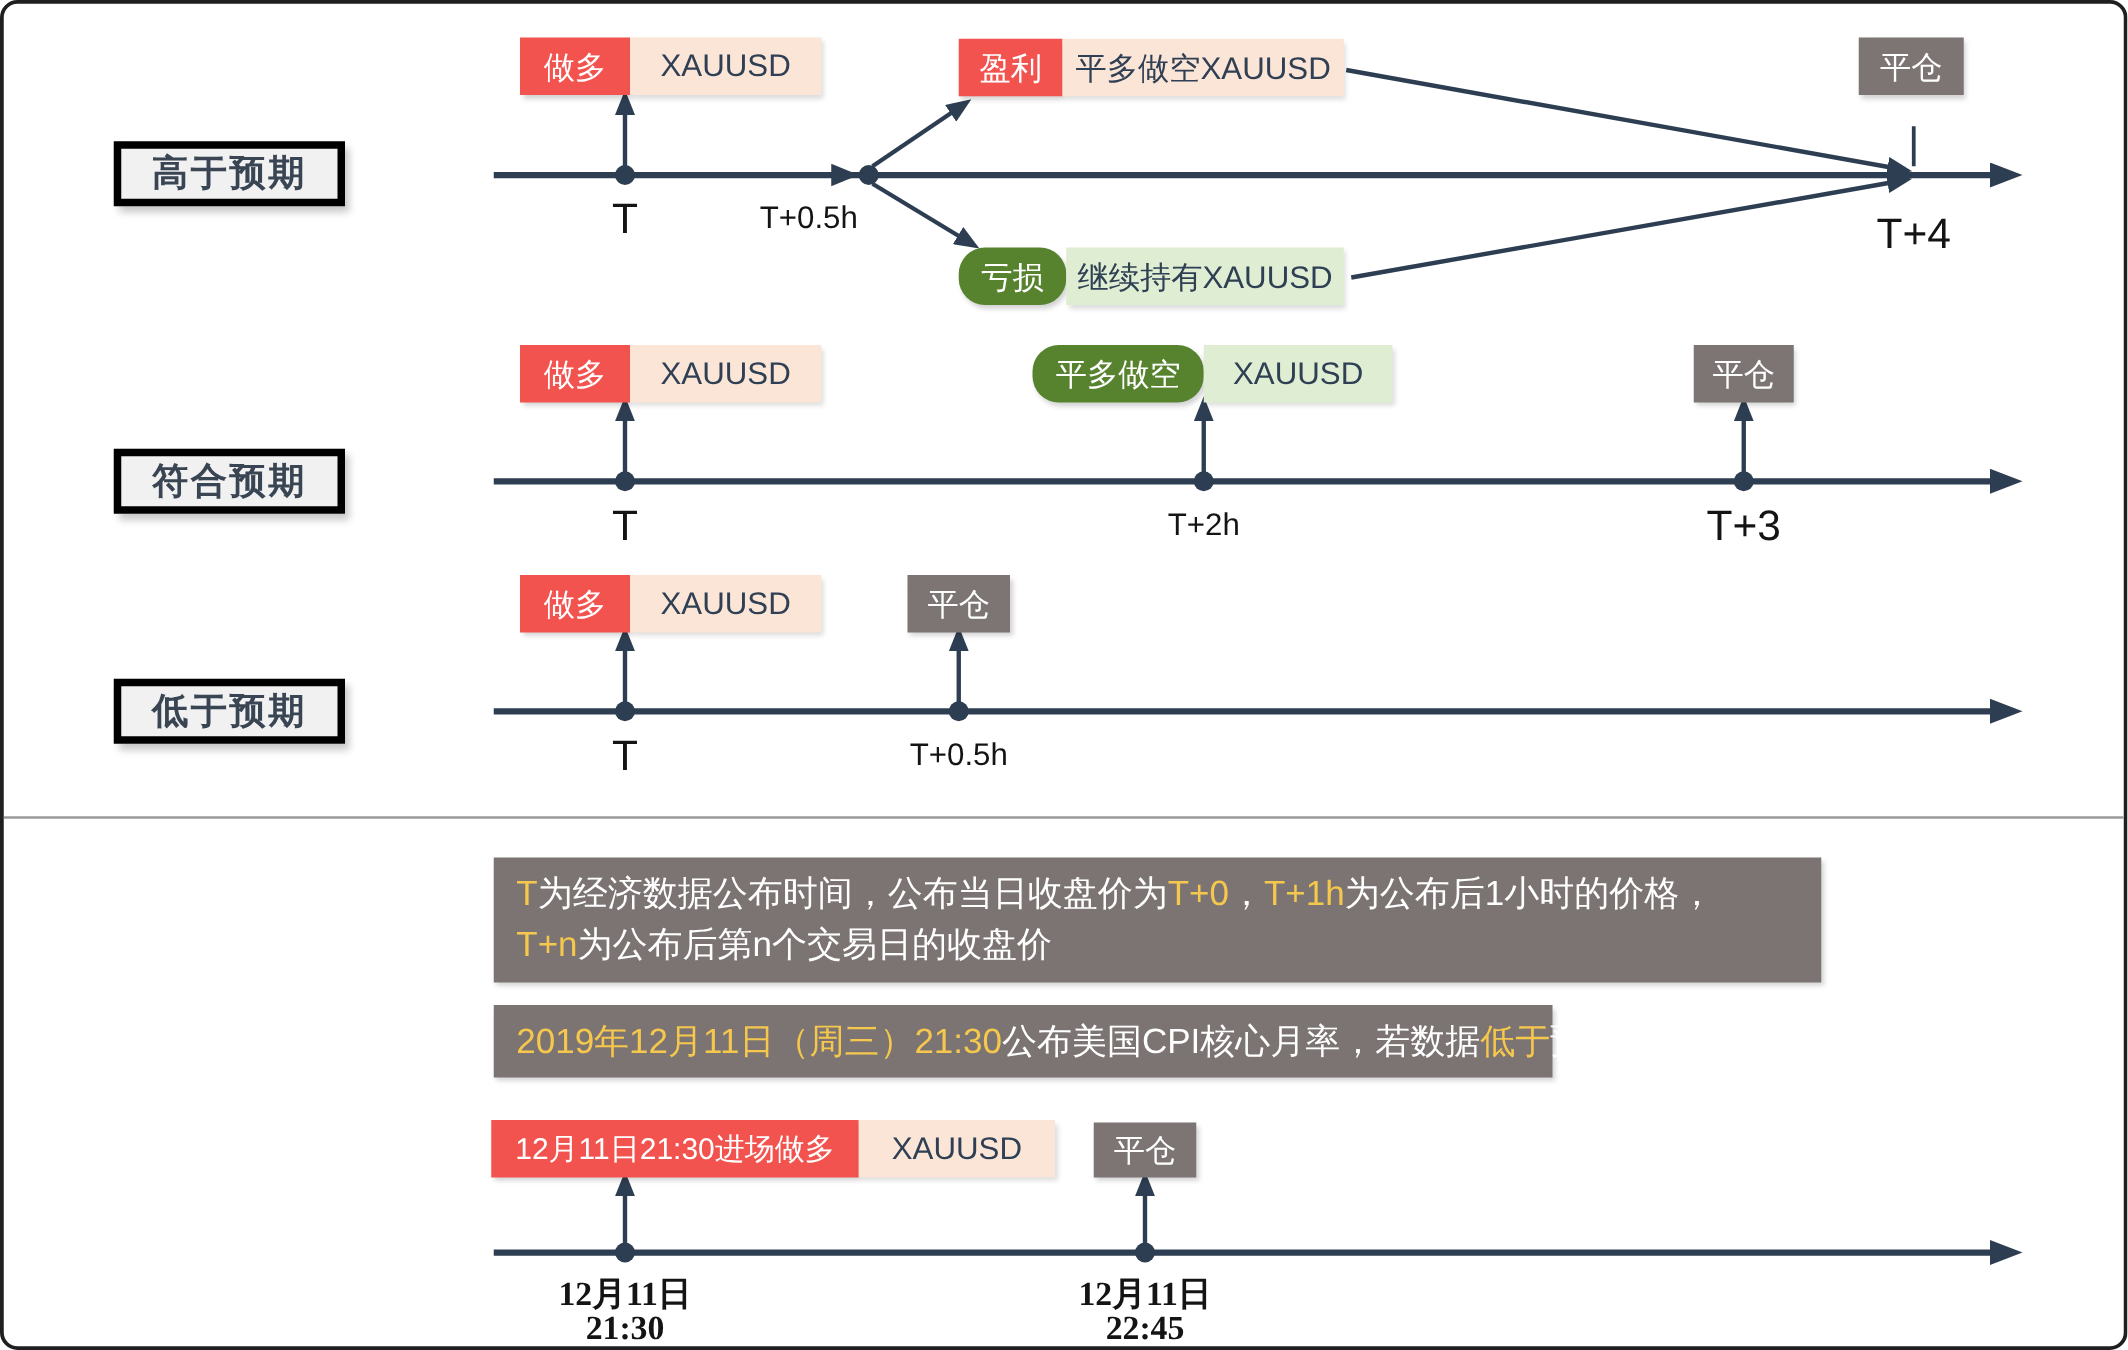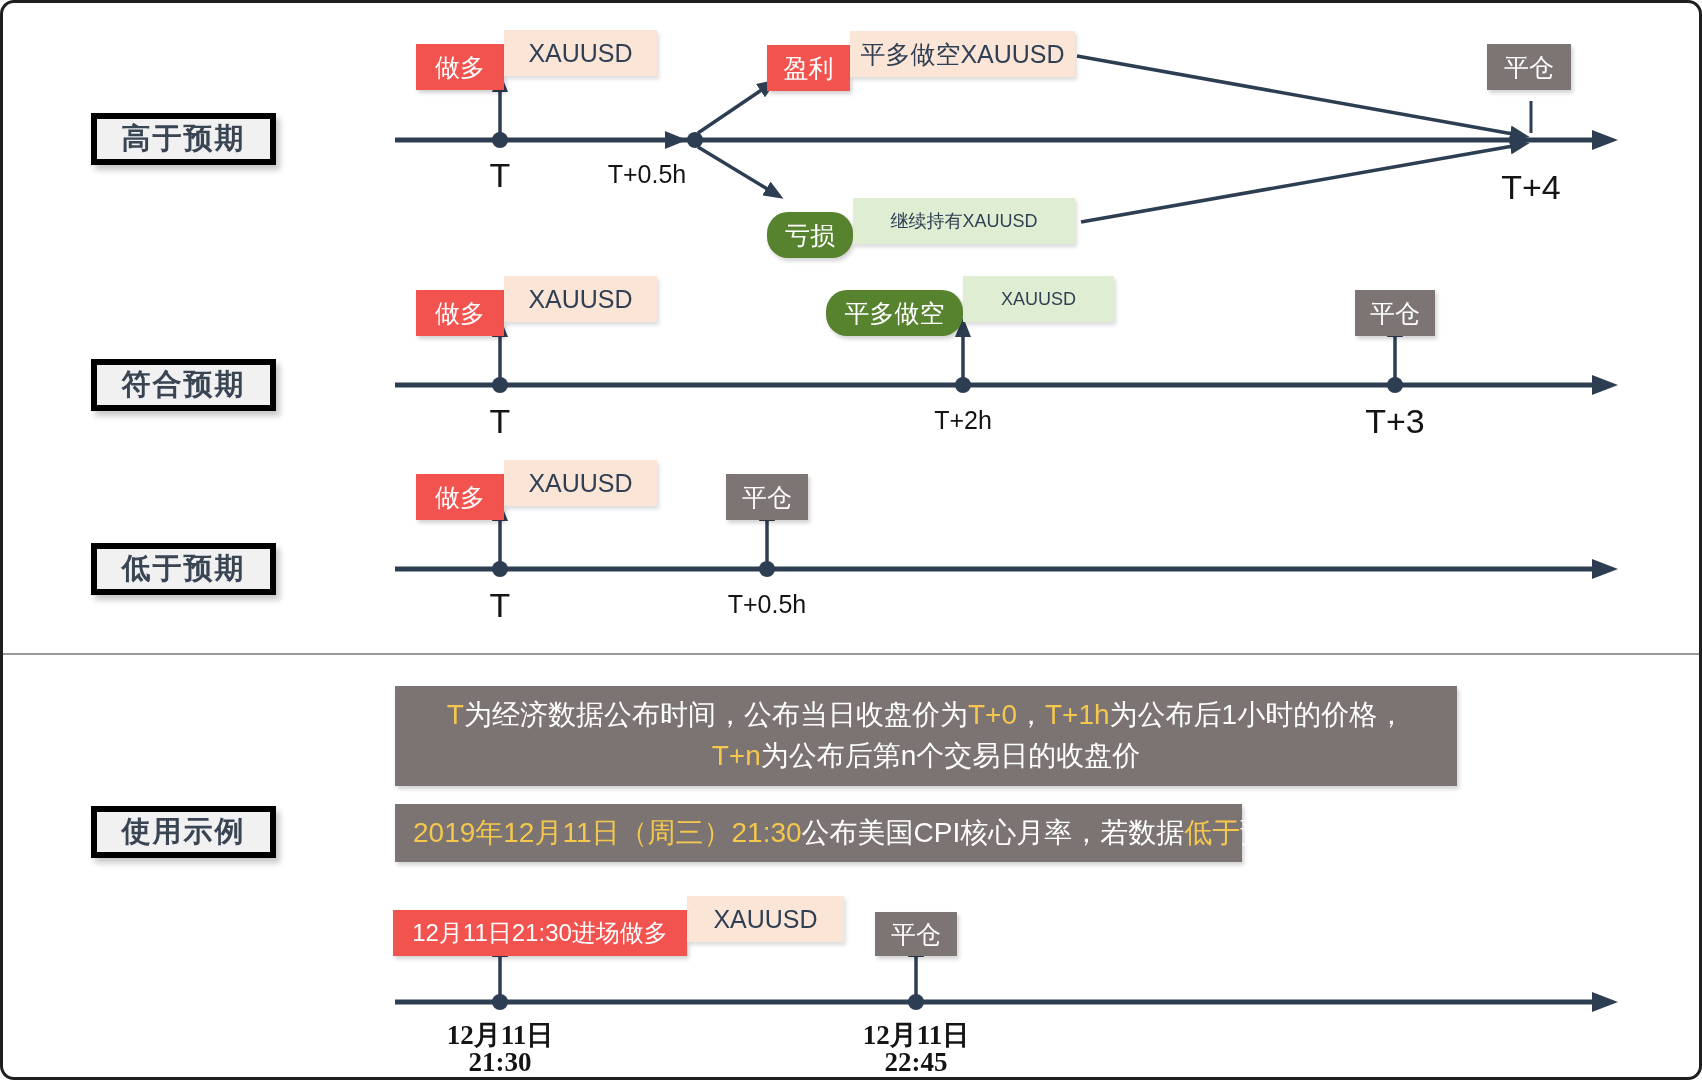--- a/index.html
+++ b/index.html
@@ -1,25 +1,25 @@
 <!DOCTYPE html>
 <html><head>
 <meta charset="utf-8">
 <style>
   html,body{margin:0;padding:0;background:#ffffff;font-family:"Liberation Sans","DejaVu Sans",sans-serif;}
   .frame{position:relative;width:1702px;height:1080px;background:#fff;border:3px solid #1f1f1f;border-radius:14px;box-sizing:border-box;overflow:hidden;}
-  .abs{position:absolute;box-sizing:border-box;align-items:center;}
+  .abs{position:absolute;box-sizing:border-box;}
   .flexc{display:flex;align-items:center;justify-content:center;}
   .tl-label{background:#f1f1f1;border:6px solid #000000;box-shadow:4px 5px 6px rgba(0,0,0,.22);color:#3a4554;font-size:29px;font-weight:600;letter-spacing:2px;}
-  .tag{color:#fff;font-size:25px;box-shadow:2px 3px 4px rgba(0,0,0,.18);margin-top:14px;}
+  .tag{color:#fff;font-size:25px;box-shadow:2px 3px 4px rgba(0,0,0,.18);}
   .red{background:#f2534f;}
   .green{background:#57832f;border-radius:21px;}
   .grayb{background:#7c7574;}
   .peach{background:#fbe5d6;color:#2f3f54;font-size:25px;box-shadow:2px 3px 4px rgba(0,0,0,.14);}
-  .lgreen{background:#dfeed2;color:#2f3f54;font-size:18px;box-shadow:2px 3px 4px rgba(0,0,0,.14);}
+  .lgreen{background:#dfeed2;color:#2f3f54;font-size:25px;box-shadow:2px 3px 4px rgba(0,0,0,.14);}
   .tbig{font-size:34px;color:#141414;font-weight:500;}
   .tsm{font-size:25px;color:#141414;}
   .panel{background:#7b7473;color:#fff;font-size:28px;box-shadow:2px 3px 4px rgba(0,0,0,.18);}
   .panel .line{white-space:nowrap;}
   .y{color:#f5c74c;}
   .w{color:#ffffff;}
   .datelbl{font-family:"Liberation Serif","DejaVu Serif",serif;font-size:27px;color:#141414;font-weight:600;text-align:center;}
   .divider{border-top:2px solid #9a9a9a;}
   svg.wires{position:absolute;left:0;top:0;pointer-events:none;}
 </style>
@@ -106,21 +106,20 @@
 
   <div class="abs panel" style="left:392px;top:683px;width:1062px;height:100px;padding:9px 18px;display:flex;flex-direction:column;justify-content:center;line-height:1.45;">
     <div class="line">
       <span class="y">T</span><span class="w">为经济数据公布时间，公布当日收盘价为</span><span class="y">T+0</span><span class="w">，</span><span class="y">T+1h</span><span class="w">为公布后1小时的价格，</span>
     </div>
     <div class="line">
       <span class="y">T+n</span><span class="w">为公布后第n个交易日的收盘价</span>
     </div>
   </div>
 
-  <div class="abs flexc tl-label" style="left:88px;top:803px;width:185px;height:52px;">使用示例</div>
   <div class="abs panel" style="left:392px;top:801px;width:847px;height:58px;padding:0 18px;display:flex;align-items:center;">
     <div class="line">
       <span class="y">2019年12月11日（周三）21:30</span><span class="w">公布美国CPI核心月率，若数据</span><span class="y">低于</span><span class="w">预期：</span>
     </div>
   </div>
 
   <div class="abs flexc tag red" style="left:390px;top:893px;width:294px;height:46px;font-size:24px;">12月11日21:30进场做多</div>
   <div class="abs flexc peach" style="left:684px;top:893px;width:157px;height:46px;">XAUUSD</div>
   <div class="abs flexc tag grayb" style="left:872px;top:895px;width:82px;height:44px;">平仓</div>
   <div class="abs datelbl" style="left:417px;top:1014px;width:160px;">12月11日</div>

